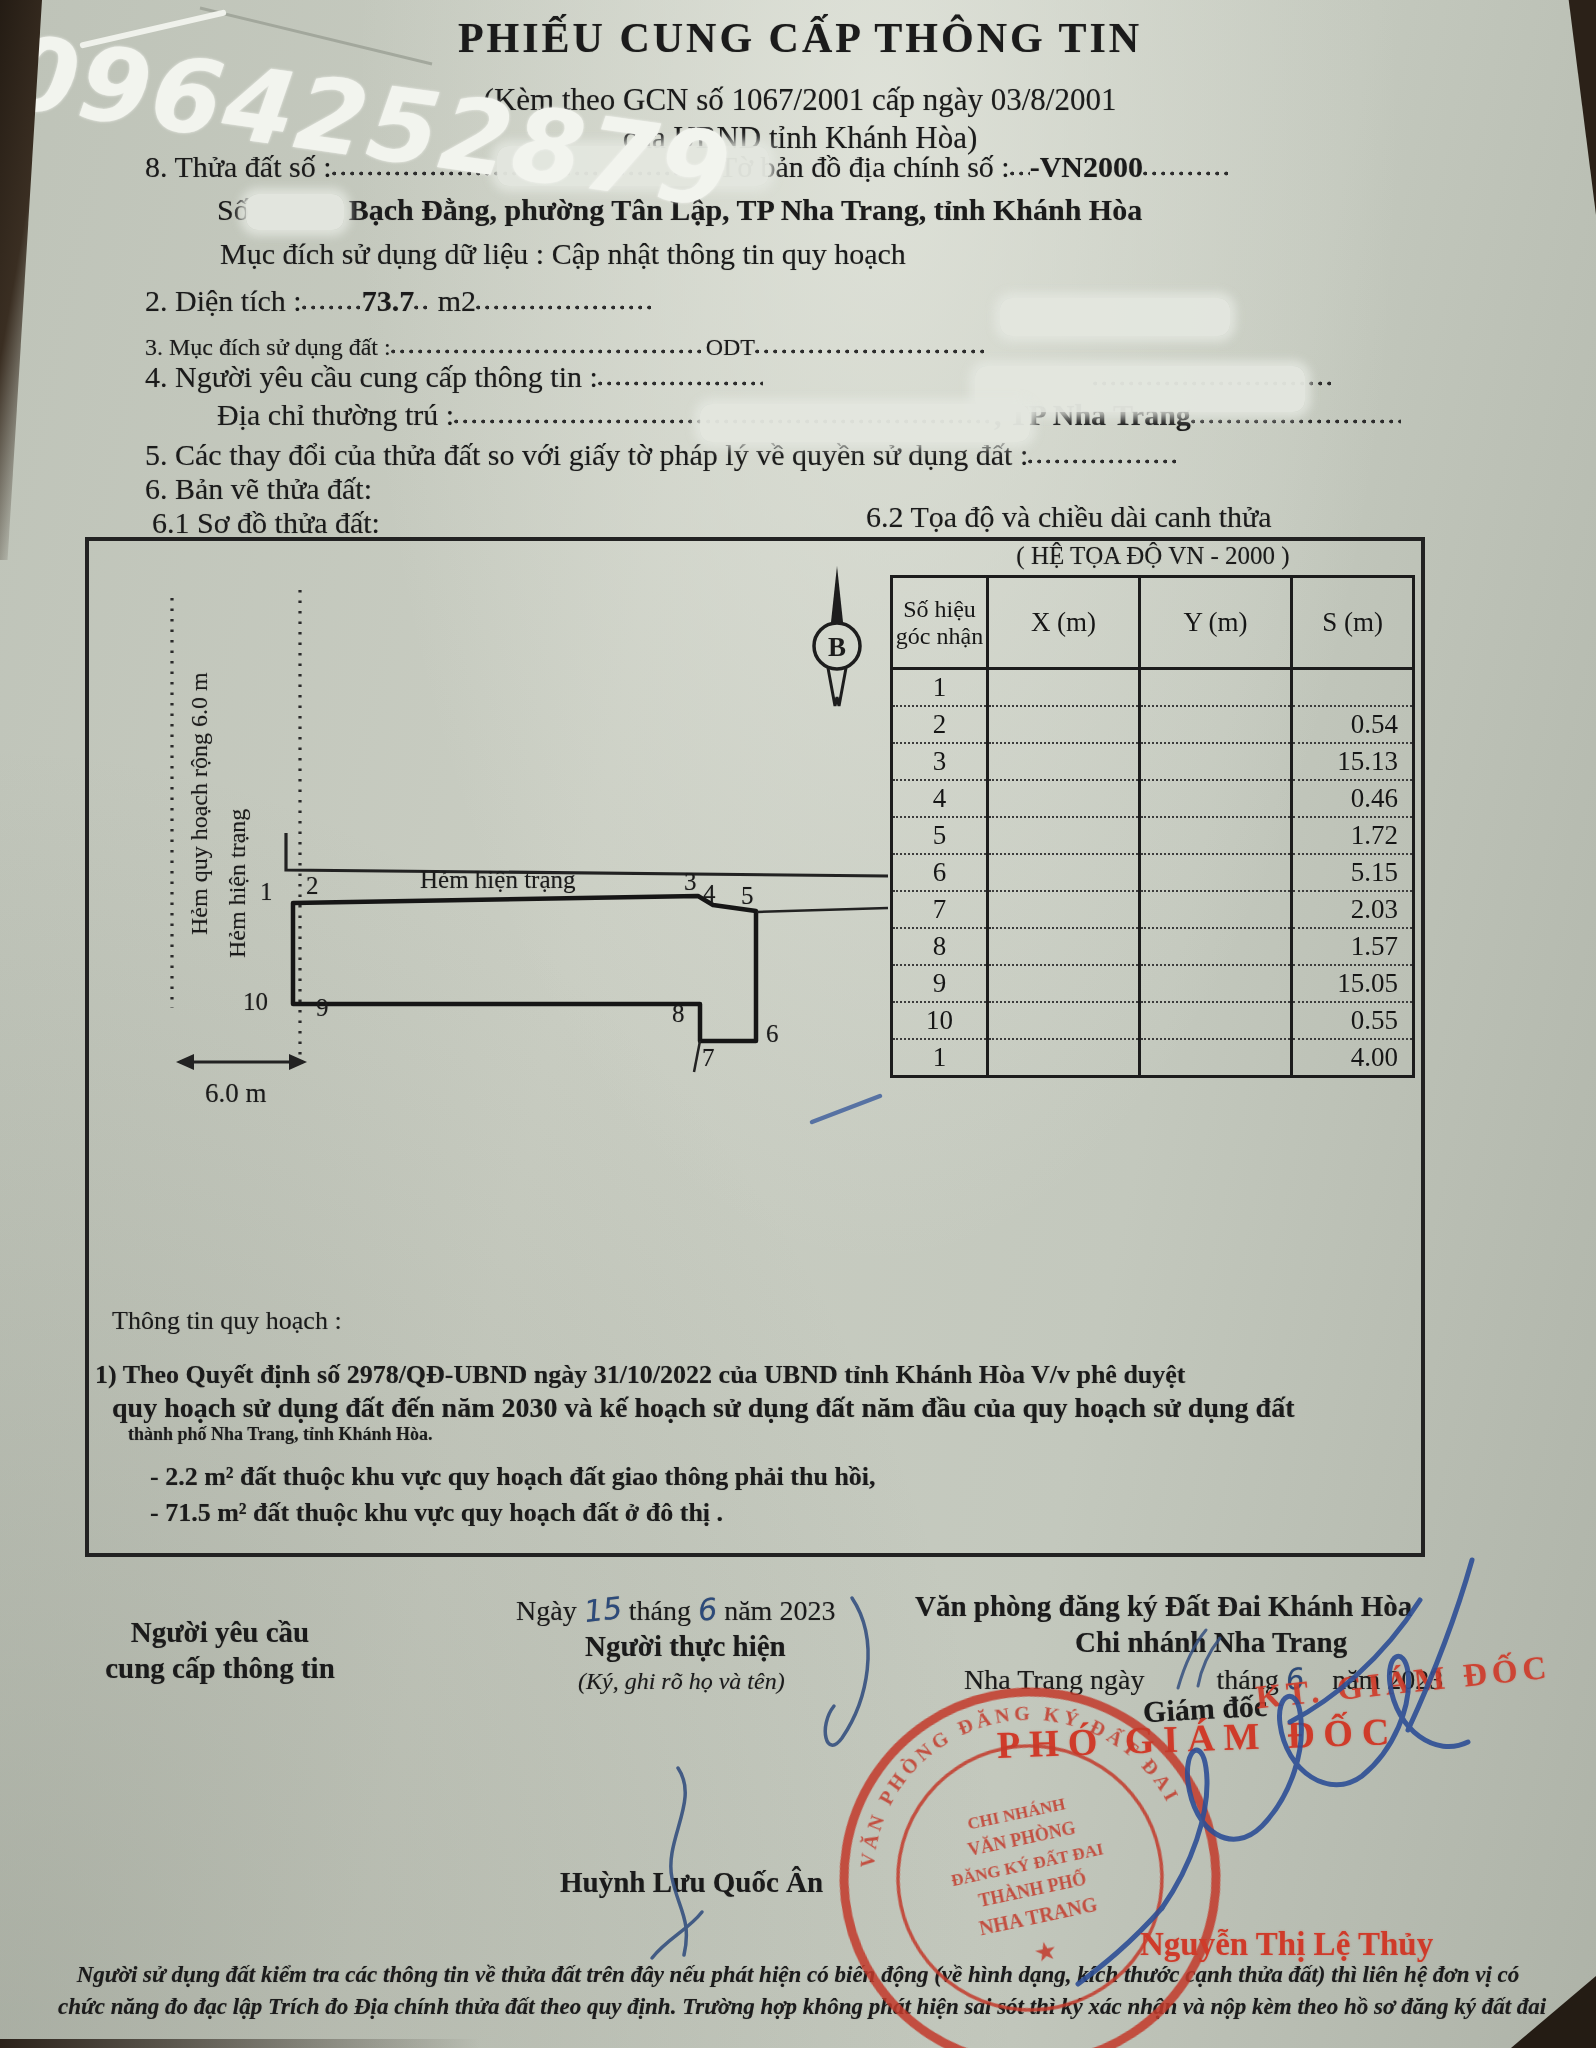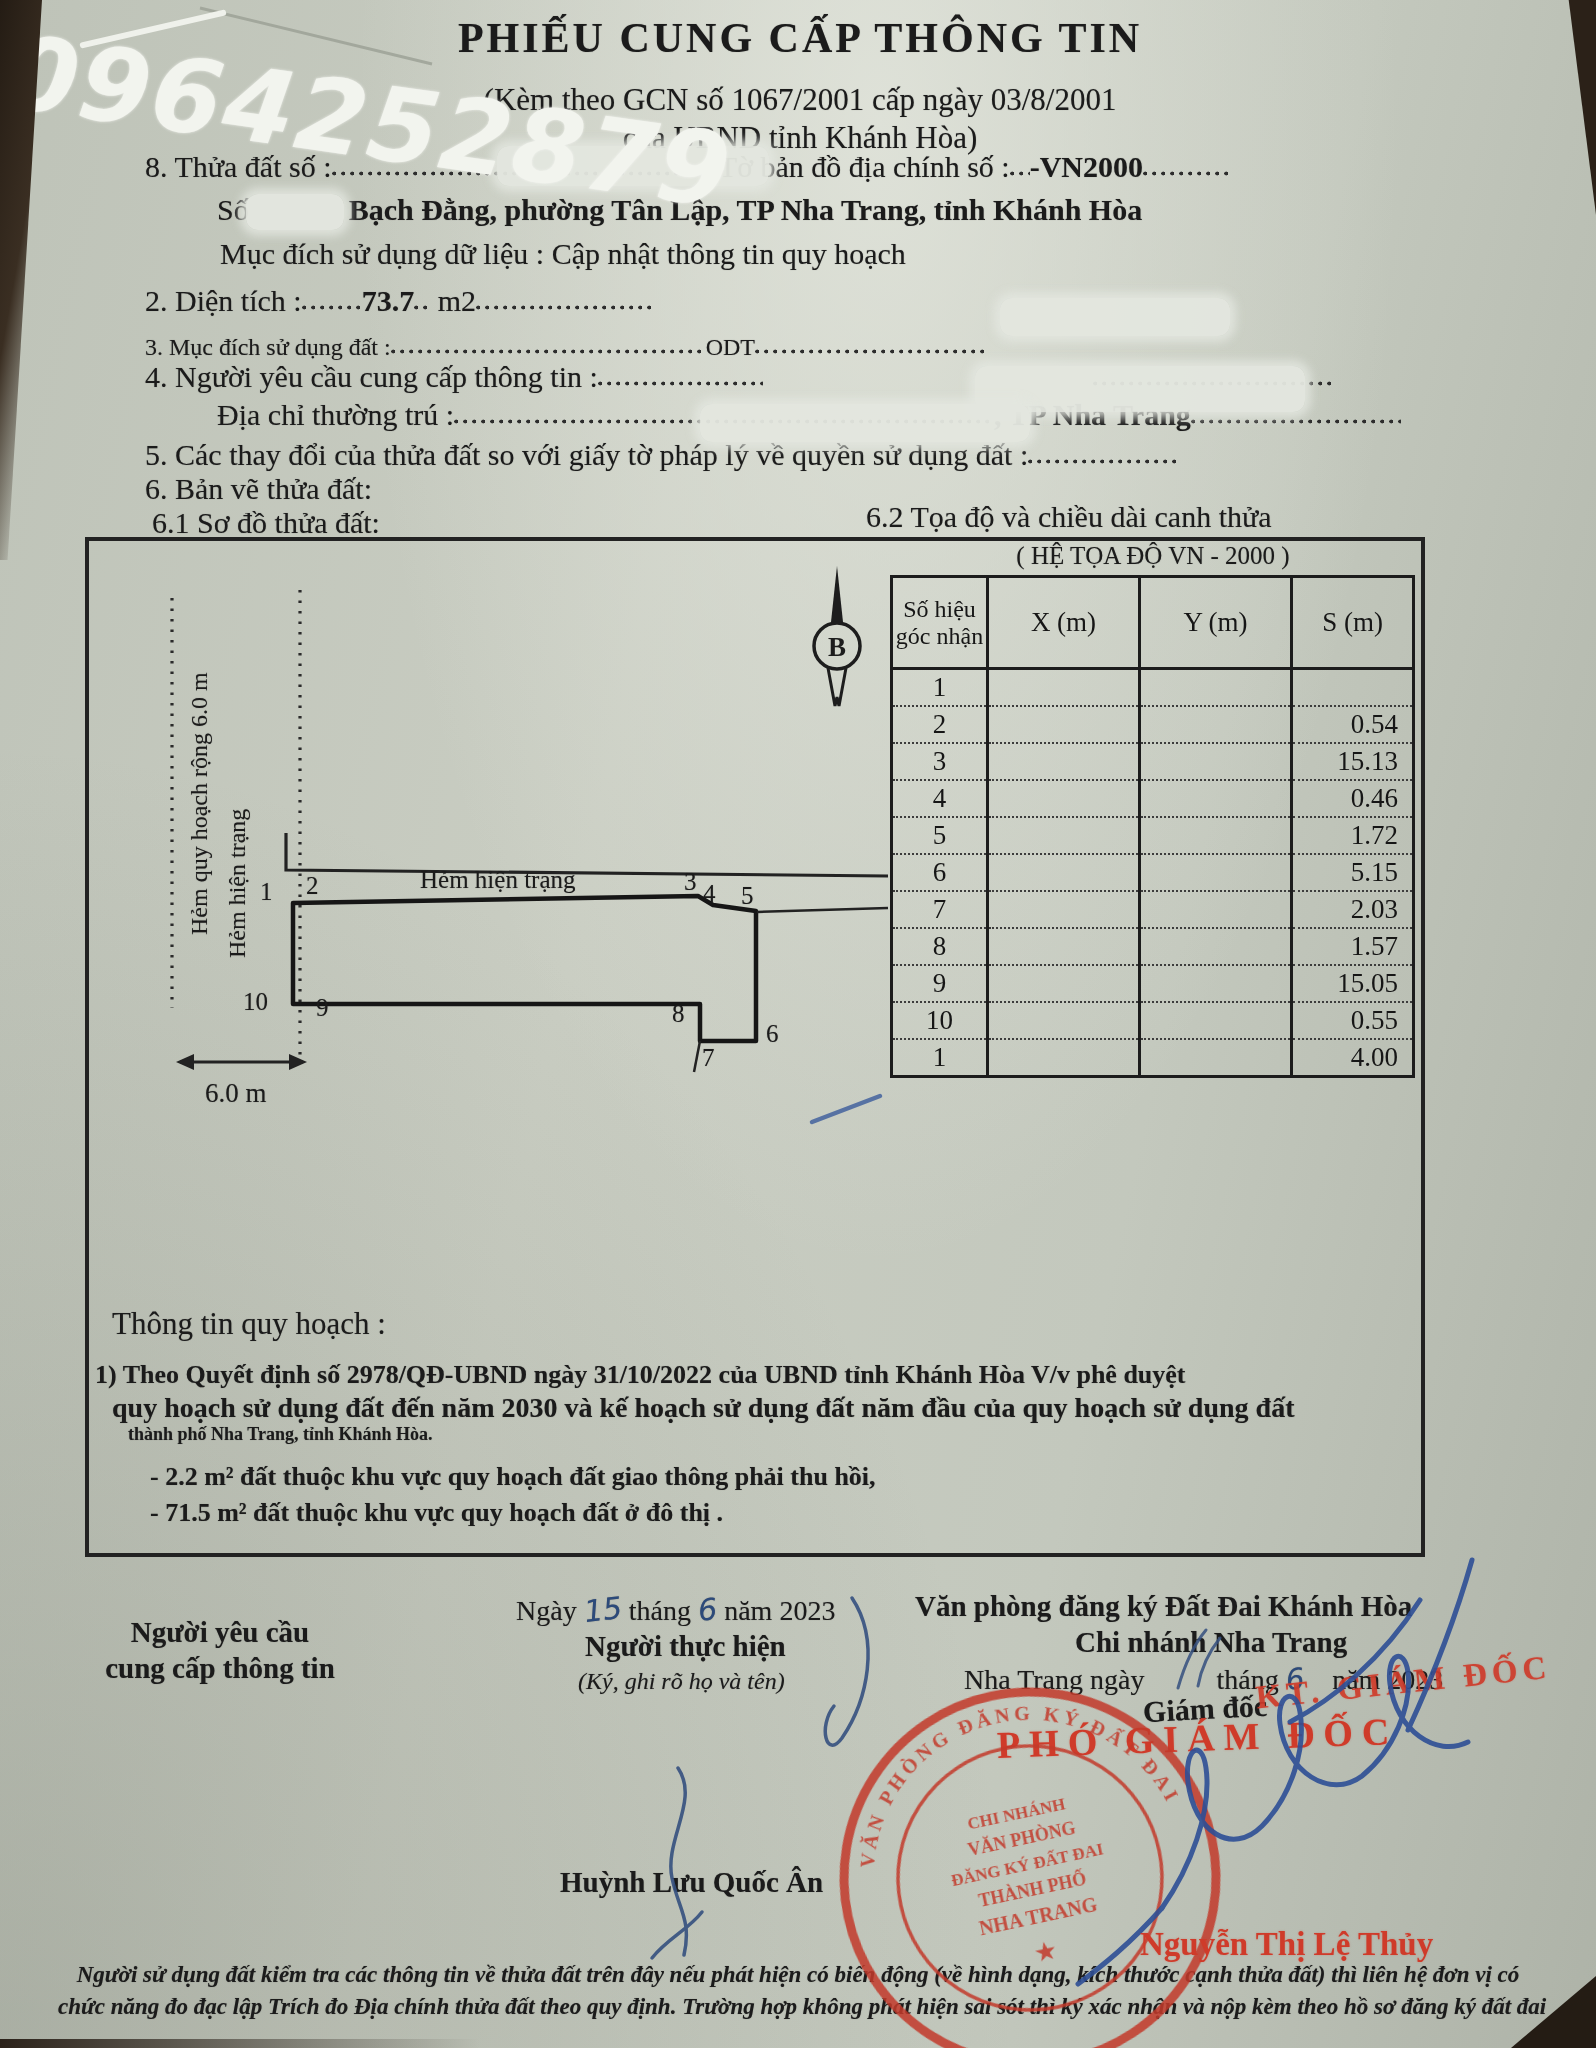--- a/index.html
+++ b/index.html
@@ -206,21 +206,21 @@
   <div class="t" style="left:306px;top:872px;font-size:25px;">2</div>
   <div class="t" style="left:684px;top:868px;font-size:25px;">3</div>
   <div class="t" style="left:703px;top:880px;font-size:25px;">4</div>
   <div class="t" style="left:741px;top:882px;font-size:25px;">5</div>
   <div class="t" style="left:766px;top:1020px;font-size:25px;">6</div>
   <div class="t" style="left:702px;top:1044px;font-size:25px;">7</div>
   <div class="t" style="left:672px;top:1000px;font-size:25px;">8</div>
   <div class="t" style="left:316px;top:994px;font-size:25px;">9</div>
   <div class="t" style="left:243px;top:988px;font-size:25px;">10</div>
 
-  <div class="t" style="left:112px;top:1306px;font-size:31px;">Thông tin quy hoạch  :</div>
+  <div class="t" style="left:112px;top:1306px;font-size:26px;">Thông tin quy hoạch  :</div>
   <div class="t b" style="left:95px;top:1360px;font-size:26px;">1) Theo Quyết định số 2978/QĐ-UBND ngày 31/10/2022 của UBND tỉnh Khánh Hòa V/v phê duyệt</div>
   <div class="t b" style="left:112px;top:1392px;font-size:28px;">quy hoạch sử dụng đất đến năm 2030 và kế hoạch sử dụng đất năm đầu của quy hoạch sử dụng đất</div>
   <div class="t b" style="left:128px;top:1424px;font-size:18px;">thành phố Nha Trang, tỉnh Khánh Hòa.</div>
   <div class="t b" style="left:150px;top:1462px;font-size:26px;">- 2.2 m² đất thuộc khu vực quy hoạch đất giao thông phải thu hồi,</div>
   <div class="t b" style="left:150px;top:1498px;font-size:26px;">- 71.5 m² đất thuộc khu vực quy hoạch đất ở đô thị .</div>
 
   <div class="t b c" style="left:100px;top:1616px;width:240px;font-size:29px;">Người yêu cầu</div>
   <div class="t b c" style="left:100px;top:1652px;width:240px;font-size:29px;">cung cấp thông tin</div>
 
   <div class="t" style="left:516px;top:1592px;font-size:28px;">

